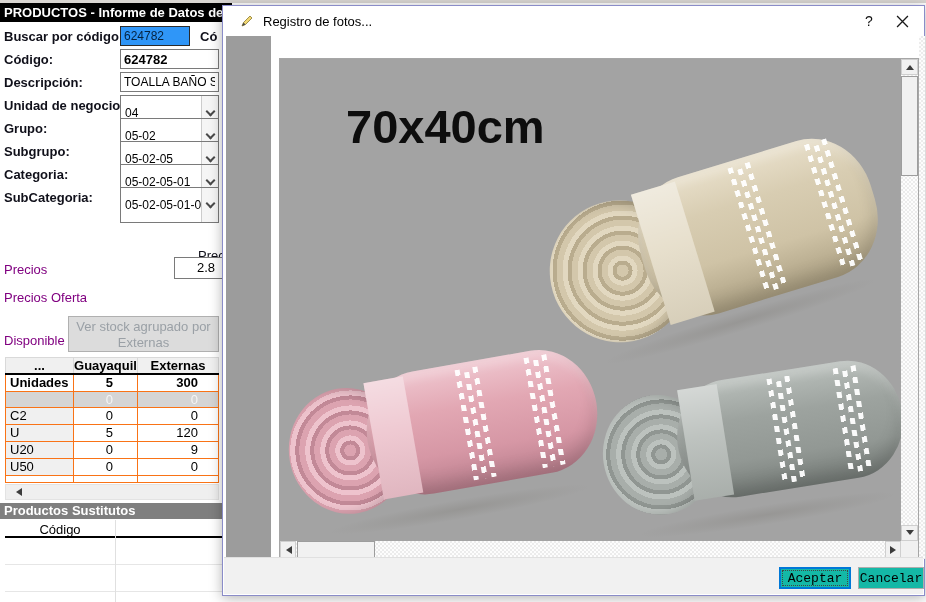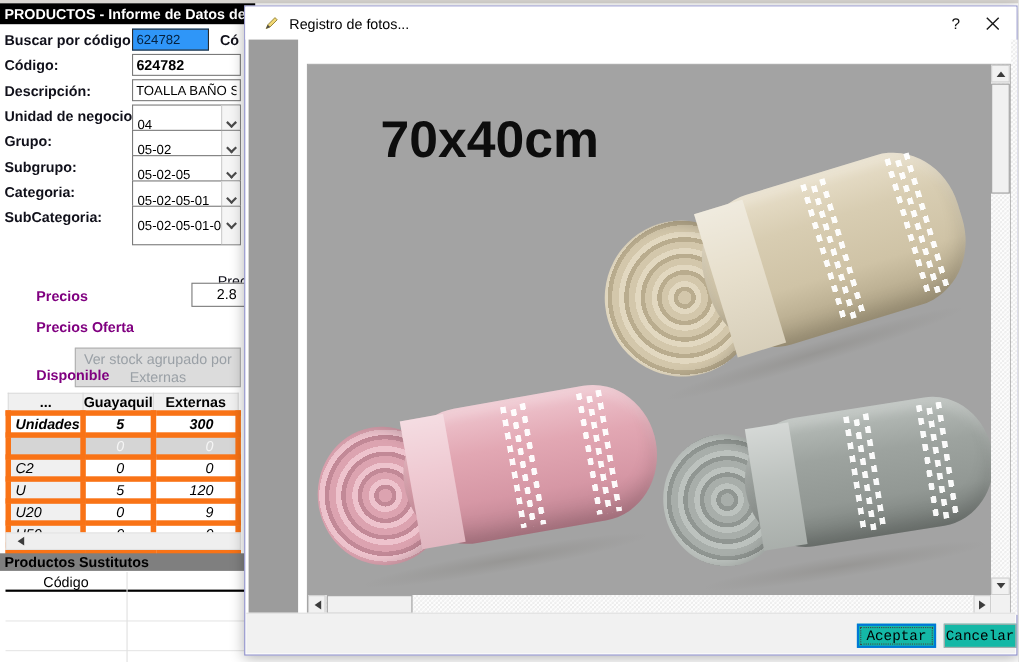--- a/index.html
+++ b/index.html
@@ -18,51 +18,51 @@
   .tbox.sel { width:70px; background:#2f96f8; border-color:#2b2b2b; color:#05223f; }
   .tbox.bold { font-weight:bold; font-size:13px; }
   .extra-label { position:absolute; left:200px; top:3px; font-weight:bold; font-size:13px; color:#10101a; }
   .combo { position:absolute; left:120px; top:0; width:99px; height:36px; border:1px solid #7a7a7a;
            background:#fff; display:flex; align-items:center; }
   .combo .cval { flex:1; font-size:12px; padding:0 2px 0 4px; white-space:nowrap; overflow:hidden; }
   .combo .cbtn { width:17px; align-self:stretch; background:#f5f5f5; border-left:1px solid #cccccc;
                  display:flex; align-items:center; justify-content:center; }
   .chev { width:7px; height:7px; border-left:2px solid #4a4a4a; border-bottom:2px solid #4a4a4a;
           transform:rotate(-45deg); margin-top:-4px; }
-  .purple { color:#800080; font-weight:bold; font-size:13px; position:absolute; left:4px; white-space:nowrap;margin-left:29px; }
+  .purple { color:#800080; font-weight:normal; font-size:13px; position:absolute; left:4px; white-space:nowrap; }
   .prec-partial { position:absolute; left:198px; top:248px; font-size:13px; color:#10101a; }
   .price-box { position:absolute; left:174px; top:257px; width:60px; height:22px; border:1px solid #7a7a7a;
                background:#fff; font-size:13px; padding:2px 0 0 22px; }
   .stock-btn { position:absolute; left:68px; top:316px; width:151px; height:36px; background:#dcdcdc;
                border:1px solid #b0b0b0; color:#9aa0a6; font-size:13px; font-family:"Liberation Sans",sans-serif;
                text-align:center; line-height:16px; padding-top:2px; }
 
   table.stock { position:absolute; left:5px; top:357px; width:214px; border-collapse:collapse;
                 font-size:13px; border:1px solid #b9b9b9; table-layout:fixed; }
   table.stock th { background:#f0f0f0; font-weight:bold; height:16px; border:1px solid #d9d9d9;
                    border-bottom:2px solid #000; text-align:center; }
-  table.stock td { height:17px; border:5px solid #f97316; padding:0;font-style:italic; }
+  table.stock td { height:17px; border:1px solid #f97316; padding:0; }
   table.stock td.lab { padding-left:4px; background:#f0f0f0; }
   table.stock td.v1 { text-align:right; padding-right:24px; background:#fff; }
   table.stock td.v2 { text-align:right; padding-right:20px; background:#fff; }
   table.stock tr.trow-main td { background:#fff; font-weight:bold; }
   table.stock tr.trow-faint td { background:#d5d5d5; color:#f5f5f5; height:15px; }
   table.stock tr.trow-empty td { background:#fff; height:7px; }
 
   .mini-hscroll { position:absolute; left:5px; top:484px; width:214px; height:16px; background:#efefef;
                   border:1px solid #e3e3e3; display:flex; align-items:center; }
   .tri { width:0; height:0; border:4px solid transparent; }
   .tri.up    { border-bottom:5px solid #3c3c3c; margin-top:-3px; }
   .tri.down  { border-top:5px solid #3c3c3c; margin-bottom:-3px; }
   .tri.left  { border-right:6px solid #3c3c3c; margin-left:-3px; }
   .tri.right { border-left:6px solid #3c3c3c; margin-right:-3px; }
   .mini-hscroll .tri { margin-left:6px; }
 
   .sust-bar { position:absolute; left:0; top:503px; width:226px; height:16px; background:#7f7f7f;
-              color:#000000; font-weight:bold; font-size:13px; line-height:16px; padding-left:4px; }
+              color:#ffffff; font-weight:bold; font-size:13px; line-height:16px; padding-left:4px; }
   .sust-table { position:absolute; left:5px; top:520px; width:221px; height:82px; background:#fff; }
   .sust-head { height:18px; border-bottom:2px solid #000; font-size:13px; }
   .sust-head .c1 { display:inline-block; width:110px; text-align:center; padding-top:2px; }
   .sust-row { height:27px; border-bottom:1px solid #e6e6e6; }
   .sust-vline { position:absolute; left:110px; top:0; bottom:0; width:1px; background:#e0e0e0; }
 
   
   .dialog { position:absolute; left:222px; top:5px; width:703px; height:591px; background:#fff;
             border:1px solid #8a8cc8; box-shadow:0 2px 12px rgba(0,0,0,.3); }
   .dlg-title { position:absolute; left:0; top:0; right:0; height:30px; background:#fff; }

